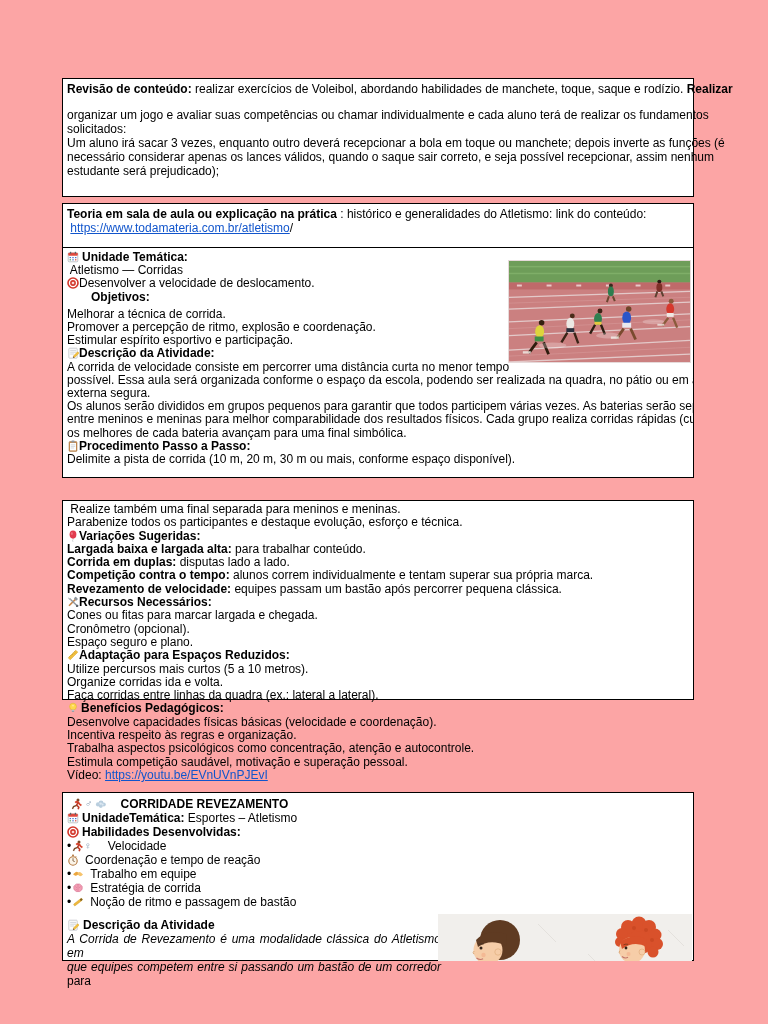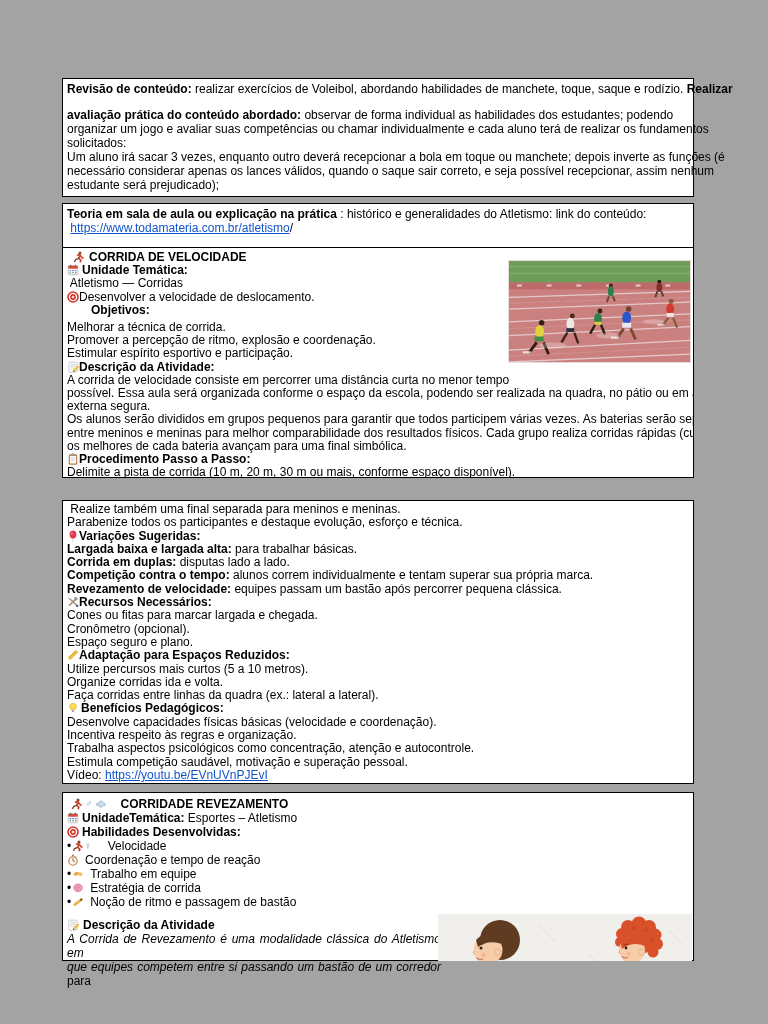--- a/index.html
+++ b/index.html
@@ -1,23 +1,23 @@
 <!DOCTYPE html>
 <html><head>
 <meta charset="utf-8">
 <style>
   html,body{margin:0;padding:0;background:#ffffff;}
-  .page{position:relative;width:768px;height:1024px;background:#a3a3a3;
+  .page{position:relative;width:768px;height:1024px;background:#fca5a5;
         font-family:"Liberation Sans","DejaVu Sans",sans-serif;font-size:12px;color:#000;}
   .box{position:absolute;left:62px;width:632px;border:1px solid #000;background:#fff;
        box-sizing:border-box;padding:3px 5px 0 4px;}
   .b1{top:78px;height:119px;line-height:14px;}
   .b2{top:203px;height:52px;line-height:14px;}
   .b3{top:247px;height:231px;line-height:13.2px;overflow:hidden;}
-  .b4{top:500px;height:284px;line-height:13.3px;padding-top:2px;}
+  .b4{top:500px;height:200px;line-height:13.3px;padding-top:2px;}
   .b5{top:792px;height:169px;line-height:13.8px;padding-top:4px;}
   .ln{white-space:pre;}
   .jline{white-space:normal;text-align:justify;text-align-last:justify;font-style:italic;}
   .b{font-weight:bold;}
   .lk{color:#1155cc;text-decoration:underline;cursor:pointer;}
   .ico{display:inline-block;width:12px;height:12px;vertical-align:-2px;}
   .ico svg{display:block;width:12px;height:12px;}
   .sym{color:#7d94ac;font-size:10px;vertical-align:1px;}
   .bullet{margin-right:1px;}
   .sp{display:inline-block;height:1px;}
@@ -27,21 +27,20 @@
   .kids svg{display:block;}
 </style>
 </head>
 <body>
 
 <div class="page">
 
   <div class="box b1">
       <div class="ln"><span class="b">Revisão de conteúdo:</span><span> realizar exercícios de Voleibol, abordando habilidades de manchete, toque, saque e rodízio. </span><span class="b">Realizar</span></div>
       <div style="height: 12px;"></div>
-      <div class="ln"><span class="b">avaliação prática do conteúdo abordado:</span><span> observar de forma individual as habilidades dos estudantes; podendo</span></div>
       <div class="ln"><span>organizar um jogo e avaliar suas competências ou chamar individualmente e cada aluno terá de realizar os fundamentos</span></div>
       <div class="ln"><span>solicitados:</span></div>
       <div class="ln"><span>Um aluno irá sacar 3 vezes, enquanto outro deverá recepcionar a bola em toque ou manchete; depois inverte as funções (é</span></div>
       <div class="ln"><span>necessário considerar apenas os lances válidos, quando o saque sair correto, e seja possível recepcionar, assim nenhum</span></div>
       <div class="ln"><span>estudante será prejudicado);</span></div>
     </div>
 
   <div class="box b2">
       <div class="ln"><span class="b">Teoria em sala de aula ou explicação na prática</span><span> : histórico e generalidades do Atletismo: link do conteúdo:</span></div>
       <div class="ln"><span> </span><span class="lk">https://www.todamateria.com.br/atletismo</span><span>/</span></div>
@@ -108,26 +107,20 @@
             <path d="M28 83 L20 94 M35 83 L40 95" stroke="#2e1c0e" stroke-width="2.8" fill="none"></path>
             <rect x="14" y="92" width="8" height="2.4" fill="#efe7e2" opacity="0.85"></rect>
         </g>
         <g fill="#ffffff" opacity="0.25">
             <ellipse cx="44" cy="86" rx="14" ry="3"></ellipse>
             <ellipse cx="100" cy="76" rx="12" ry="3"></ellipse>
             <ellipse cx="146" cy="62" rx="11" ry="2.5"></ellipse>
           </g>
       </svg>
     </div>
-  <div class="ln" style="padding-left: 6px;"><span class="ico"><svg viewBox="0 0 12 12">
-            <circle cx="7" cy="1.9" r="1.5" fill="#7a4a2a"></circle>
-            <path d="M4.2 4.6 Q5.8 3.2 7.2 4.2 L8.6 6.2 L10.4 7.4" stroke="#d6452f" stroke-width="1.8" fill="none"></path>
-            <path d="M7.2 4.4 L5.6 7.2 L7.8 9.2 L7.2 11.2" stroke="#c03a27" stroke-width="1.6" fill="none"></path>
-            <path d="M5.6 7.4 L2.6 8.6 L1.4 10.8" stroke="#7a4a2a" stroke-width="1.4" fill="none"></path>
-          </svg></span><span class="sp" style="width: 4px;"></span><span class="b">CORRIDA DE VELOCIDADE</span></div>
       <div class="ln"><span class="ico"><svg viewBox="0 0 12 12">
             <rect x="1.2" y="1.8" width="9.6" height="9" rx="1" fill="#fdfdfd" stroke="#9aa0a6" stroke-width="0.6"></rect>
             <rect x="1.2" y="1.8" width="9.6" height="3" rx="1" fill="#e04a3f"></rect>
             <rect x="3" y="0.8" width="1.2" height="2" fill="#5f6368"></rect>
             <rect x="7.8" y="0.8" width="1.2" height="2" fill="#5f6368"></rect>
             <g fill="#4a76d0">
               <rect x="2.6" y="6" width="1.4" height="1.2"></rect>
               <rect x="5.3" y="6" width="1.4" height="1.2"></rect>
               <rect x="8" y="6" width="1.4" height="1.2"></rect>
               <rect x="2.6" y="8.2" width="1.4" height="1.2" fill="#58a55c"></rect>
@@ -180,21 +173,21 @@
 
   <div class="box b4">
       <div class="ln"><span> Realize também uma final separada para meninos e meninas.</span></div>
       <div class="ln"><span>Parabenize todos os participantes e destaque evolução, esforço e técnica.</span></div>
       <div class="ln"><span class="ico"><svg viewBox="0 0 12 12">
             <ellipse cx="6" cy="4.6" rx="3.4" ry="4" fill="#e23b4e"></ellipse>
             <ellipse cx="4.9" cy="3.4" rx="1" ry="1.5" fill="#ef7b87" opacity="0.8"></ellipse>
             <path d="M5.4 8.5 L6.6 8.5 L6 9.6 Z" fill="#c32a3c"></path>
             <path d="M6 9.6 Q5 10.8 6 11.8" stroke="#9aa0a6" stroke-width="0.5" fill="none"></path>
           </svg></span><span class="b">Variações Sugeridas:</span></div>
-      <div class="ln"><span class="b">Largada baixa e largada alta:</span><span> para trabalhar básicas.</span></div>
+      <div class="ln"><span class="b">Largada baixa e largada alta:</span><span> para trabalhar conteúdo.</span></div>
       <div class="ln"><span class="b">Corrida em duplas:</span><span> disputas lado a lado.</span></div>
       <div class="ln"><span class="b">Competição contra o tempo:</span><span> alunos correm individualmente e tentam superar sua própria marca.</span></div>
       <div class="ln"><span class="b">Revezamento de velocidade:</span><span> equipes passam um bastão após percorrer pequena clássica.</span></div>
       <div class="ln"><span class="ico"><svg viewBox="0 0 12 12">
             <path d="M2 9.8 L8.4 3.4" stroke="#c98648" stroke-width="1.6"></path>
             <rect x="7.2" y="1.4" width="3.4" height="2.6" rx="0.6" fill="#8f979f" transform="rotate(45 8.9 2.7)"></rect>
             <path d="M2.6 2.4 L9.8 9.6" stroke="#8f979f" stroke-width="1.4"></path>
             <path d="M1.4 1.2 a2 2 0 0 0 2.6 2.6 Z" fill="#aab2ba"></path>
             <rect x="9" y="8.8" width="2.2" height="2.2" rx="0.5" fill="#5f6368"></rect>
           </svg></span><span class="b">Recursos Necessários:</span></div>

